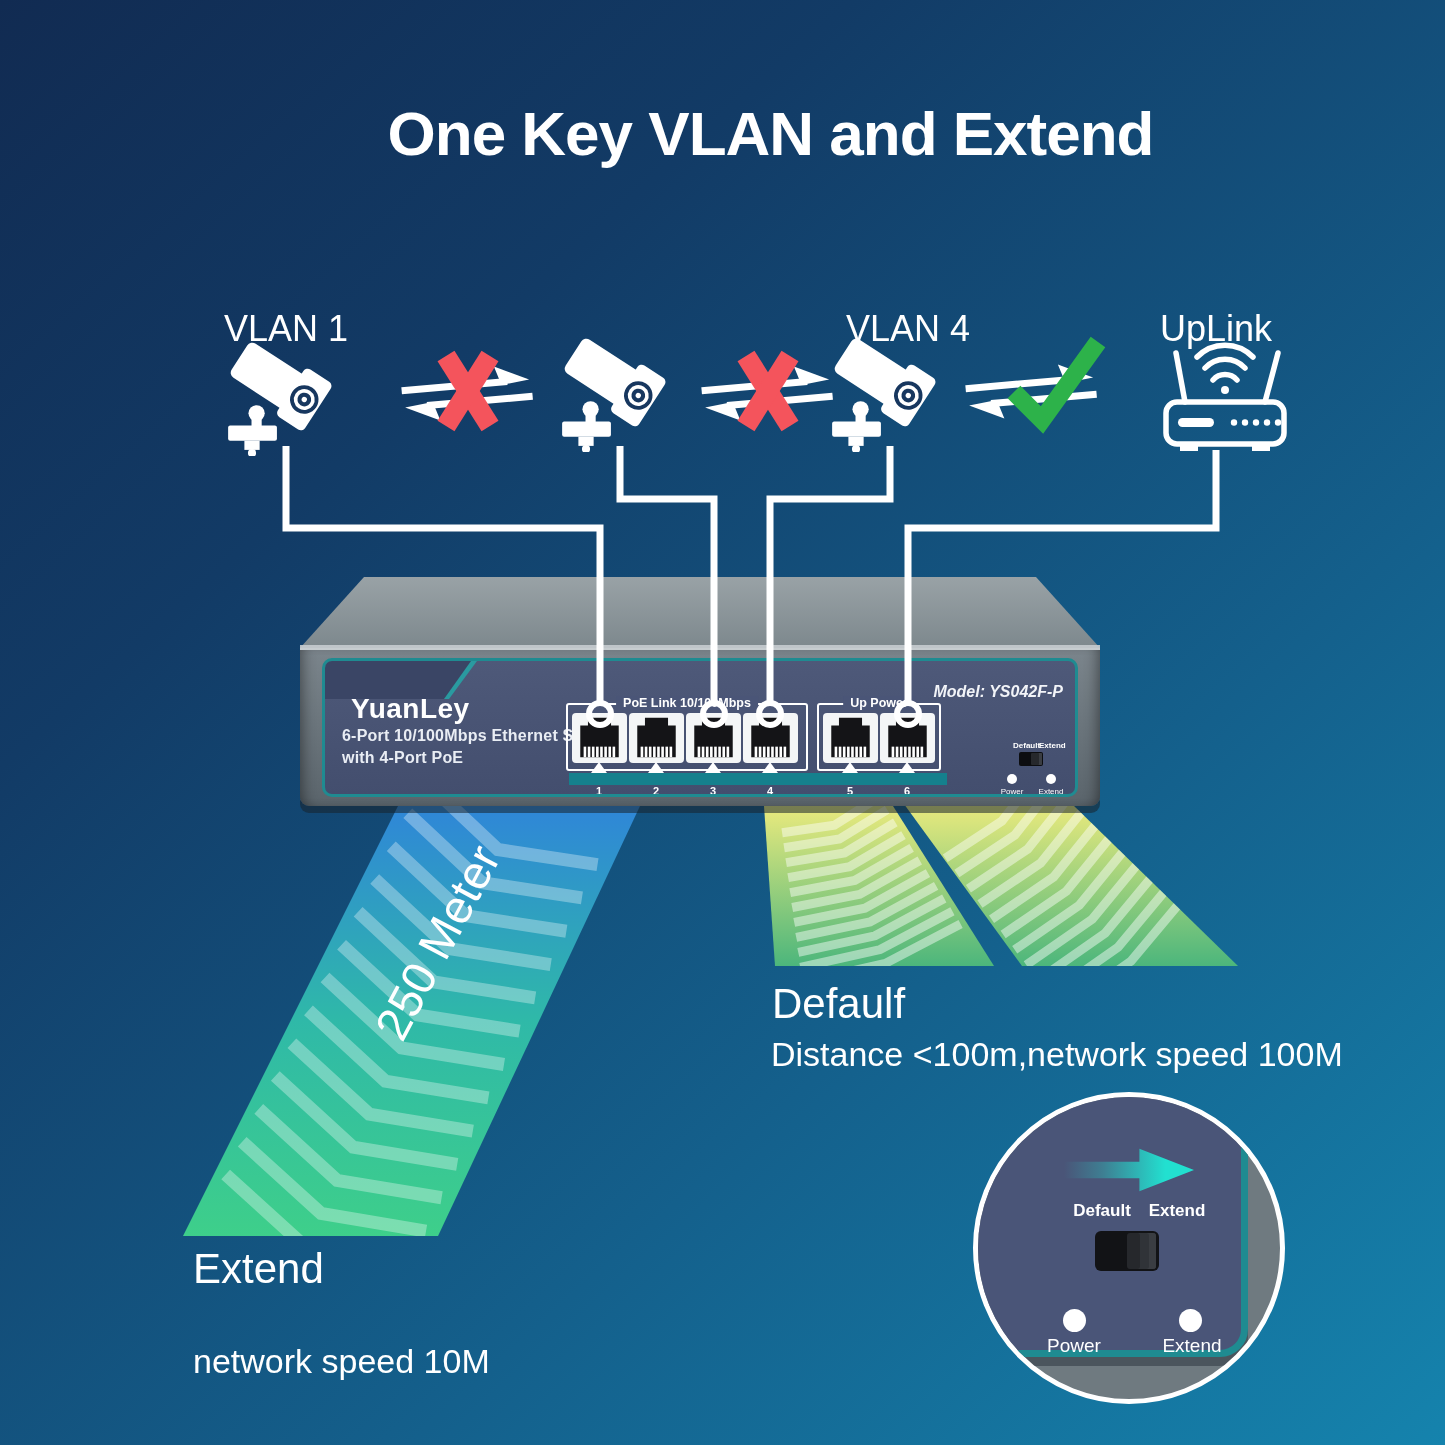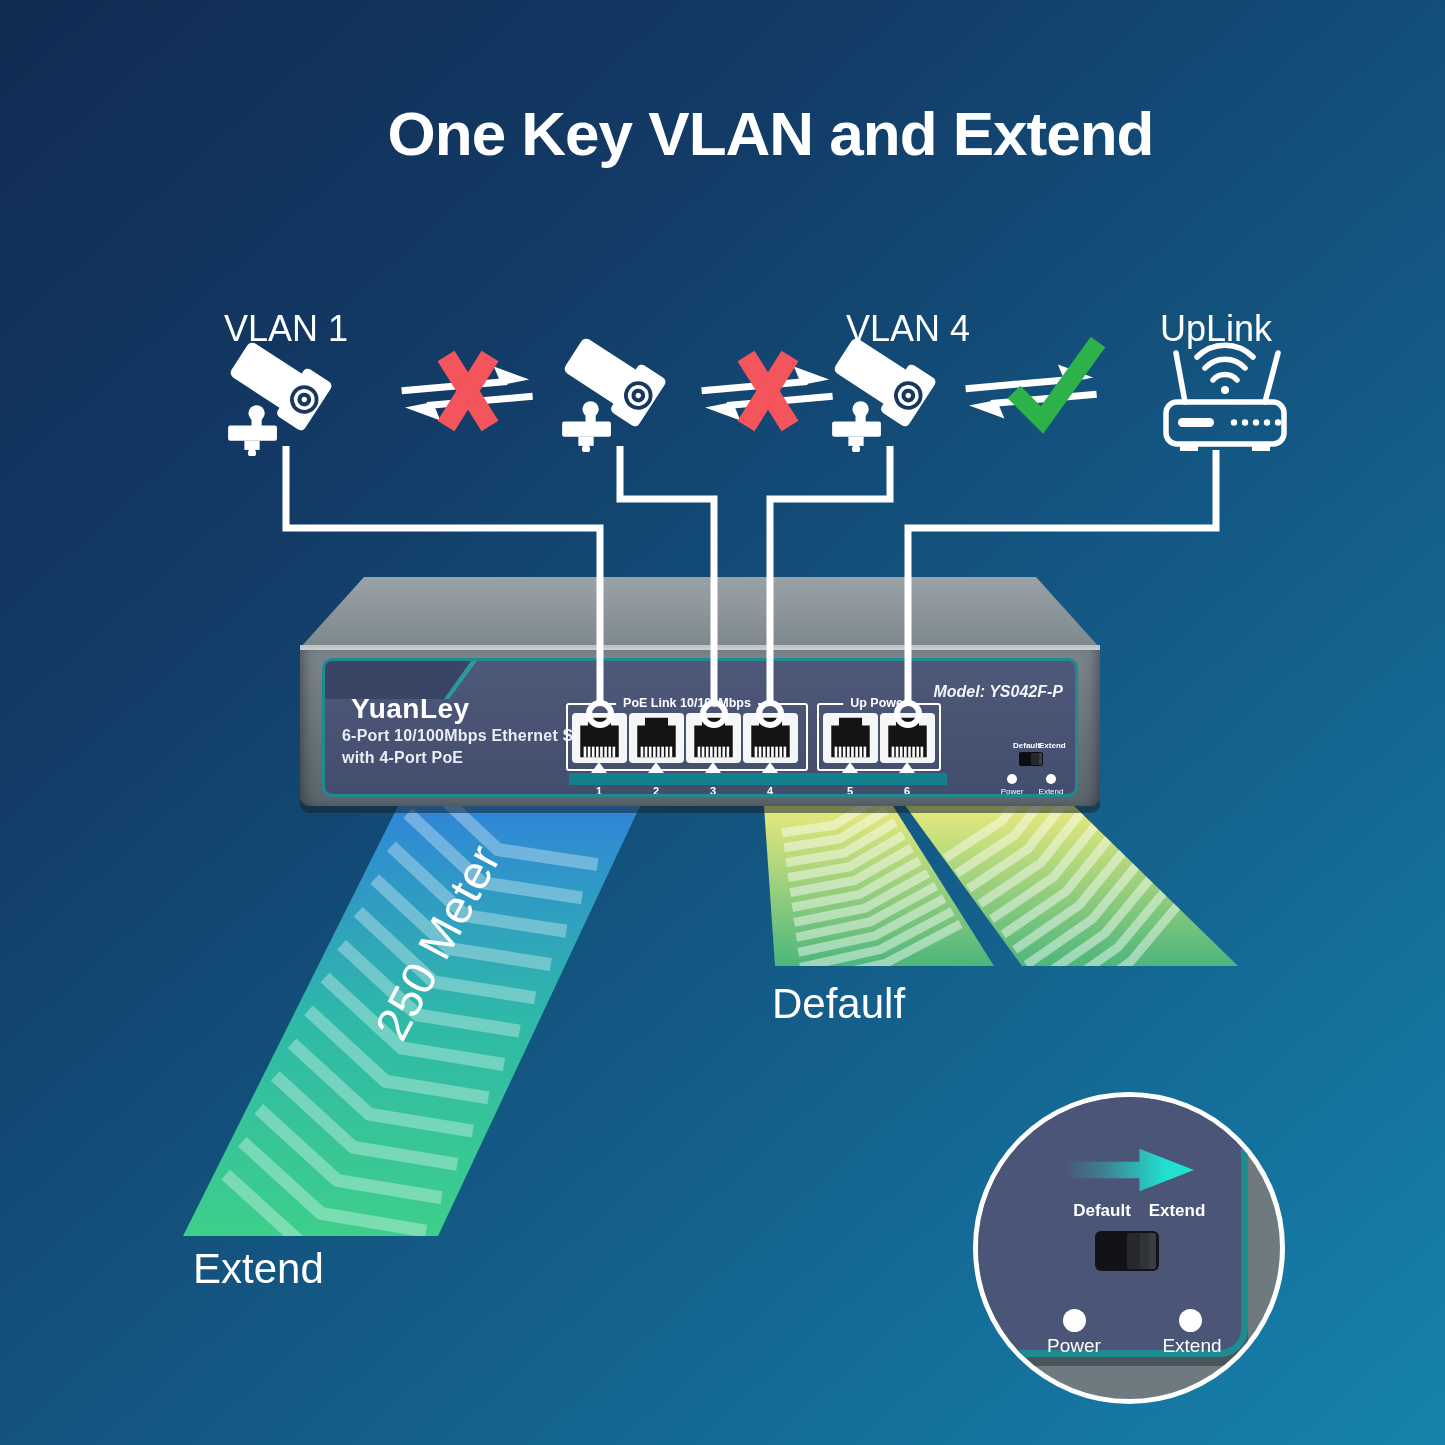--- a/index.html
+++ b/index.html
@@ -324,22 +324,24 @@
     </g>
     <g stroke="#fff" stroke-width="6" fill="none">
       <circle cx="600" cy="714" r="11"></circle>
         <circle cx="714" cy="714" r="11"></circle>
       <circle cx="770" cy="714" r="11"></circle>
         <circle cx="908" cy="714" r="11"></circle>
     </g>
   </svg>
 
   <div class="abs sec-head z2" style="left:772px;top:980px">Defaulf</div>
+  <div class="abs sec-line z2" style="left:771px;top:1035px">Distance &lt;100m,network speed 100M</div>
 
   <div class="abs sec-head z2" style="left:193px;top:1245px">Extend</div>
+  <div class="abs sec-line z2" style="left:193px;top:1342px">network speed 10M</div>
 
   <div class="abs inset">
     <div class="inset-plate"></div>
     <div class="abs inset-arrow"></div>
     <div class="abs inset-mode-label" style="left:89px">Default</div>
     <div class="abs inset-mode-label" style="left:164px">Extend</div>
     <div class="abs inset-switch">
         <div class="inset-knob"></div>
       </div>
     <div class="abs inset-led" style="left:85px"></div>

